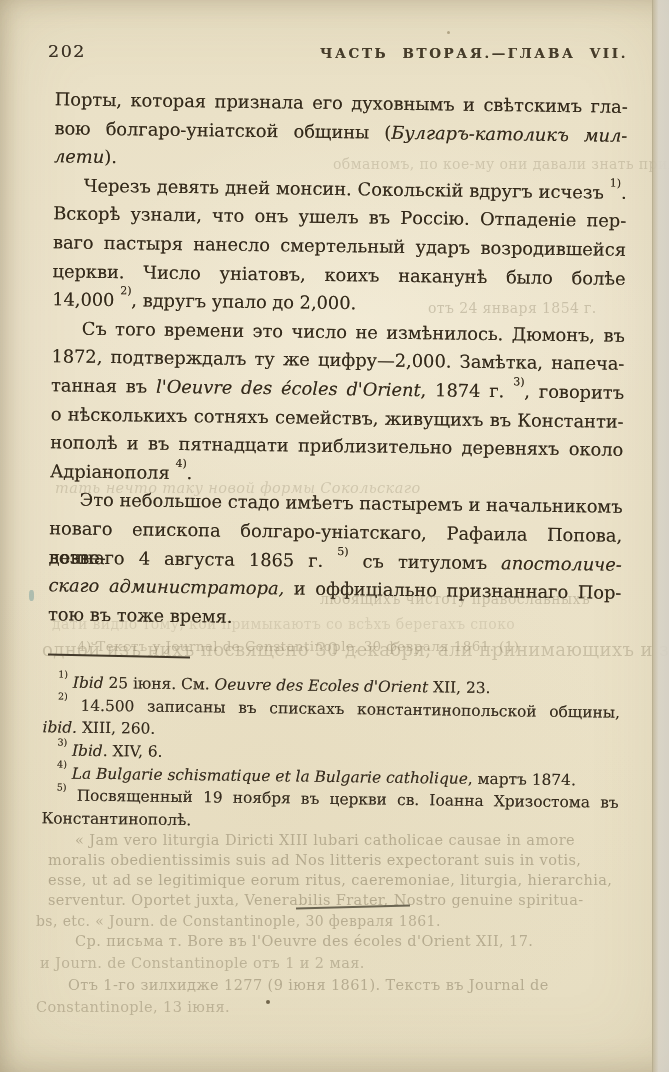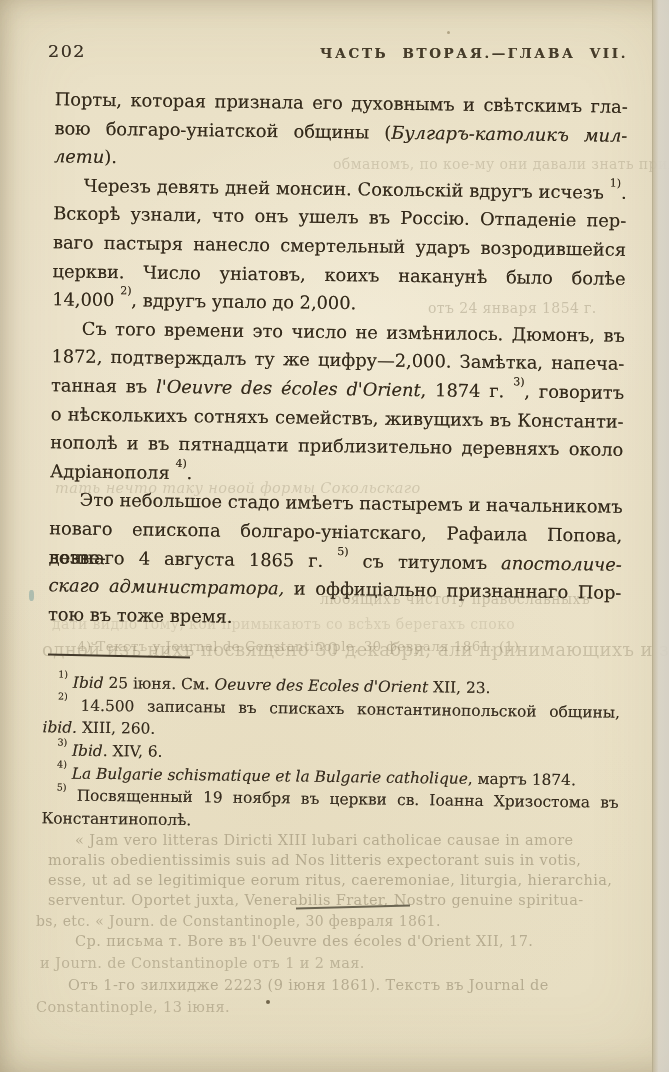--- a/index.html
+++ b/index.html
@@ -72,28 +72,28 @@
 <div class="page">
 
   <div class="bleed">
       <div class="bl" style="left: 333px; top: 156px; font-size: 14px; opacity: 0.22;">обманомъ, по кое-му они давали знать приложенія</div>
       <div class="bl" style="left: 428px; top: 300px; font-size: 14px; opacity: 0.28;">отъ 24 января 1854 г.</div>
       <div class="bl" style="left: 55px; top: 480px; font-size: 14.5px; opacity: 0.22; font-style: italic;">тать нечто таку новой формы Сокольскаго</div>
       <div class="bl" style="left: 292px; top: 591px; font-size: 14px; opacity: 0.28; margin-left: 28px;">любящихъ чистоту православныхъ</div>
       <div class="bl" style="left: 52px; top: 616px; font-size: 14px; opacity: 0.16;">дати видло тому, кои примыкаютъ со всѣхъ берегахъ споко</div>
       <div class="bl" style="left: 77px; top: 638px; font-size: 13.5px; opacity: 0.3;">4) Текстъ у Journal de Constantinople, 30 февраля 1861. (1)</div>
       <div class="bl" style="left: 42px; top: 639px; font-size: 18px; opacity: 0.26;">одной изъ нихъ посвящено 30 декабря; али принимающихъ и за нимъ</div>
-      <div class="bl" style="left: 75px; top: 832px; font-size: 14.5px; opacity: 0.4;">« Jam vero litteras Diricti XIII lubari catholicae causae in amore</div>
+      <div class="bl" style="left: 75px; top: 832px; font-size: 14.5px; opacity: 0.4;">« Jam vero liturgia Diricti XIII lubari catholicae causae in amore</div>
       <div class="bl" style="left: 48px; top: 852px; font-size: 14.5px; opacity: 0.42;">moralis obedientissimis suis ad Nos litteris expectorant suis in votis,</div>
       <div class="bl" style="left: 48px; top: 872px; font-size: 14.5px; opacity: 0.42;">esse, ut ad se legitimique eorum ritus, caeremoniae, liturgia, hierarchia,</div>
       <div class="bl" style="left: 48px; top: 892px; font-size: 14.5px; opacity: 0.4;">serventur. Oportet juxta, Venerabilis Frater, Nostro genuine spiritua-</div>
       <div class="bl" style="left: 36px; top: 913px; font-size: 14px; opacity: 0.38;">bs, etc. « Journ. de Constantinople, 30 февраля 1861.</div>
       <div class="bl" style="left: 75px; top: 933px; font-size: 14.5px; opacity: 0.4;">Ср. письма т. Bore въ l'Oeuvre des écoles d'Orient XII, 17.</div>
       <div class="bl" style="left: 40px; top: 955px; font-size: 14.5px; opacity: 0.34;">и Journ. de Constantinople отъ 1 и 2 мая.</div>
-      <div class="bl" style="left: 68px; top: 977px; font-size: 14.5px; opacity: 0.4;">Отъ 1-го зилхидже 2223 (9 іюня 1861). Текстъ въ Journal de</div>
+      <div class="bl" style="left: 68px; top: 977px; font-size: 14.5px; opacity: 0.4;">Отъ 1-го зилхидже 1277 (9 іюня 1861). Текстъ въ Journal de</div>
       <div class="bl" style="left: 36px; top: 999px; font-size: 14.5px; opacity: 0.34;">Constantinople, 13 іюня.</div>
     </div>
 
   <div class="page-number">202</div>
   <div class="running-head">ЧАСТЬ ВТОРАЯ.—ГЛАВА VII.</div>
 
   <div class="skew-wrap">
     <div class="body-block">
         <div class="tl j"><span>Порты, которая признала его духовнымъ и свѣтскимъ гла-</span></div>
         <div class="tl j"><span>вою болгаро-уніатской общины (</span><span class="it">Булгаръ-католикъ мил-</span></div>

